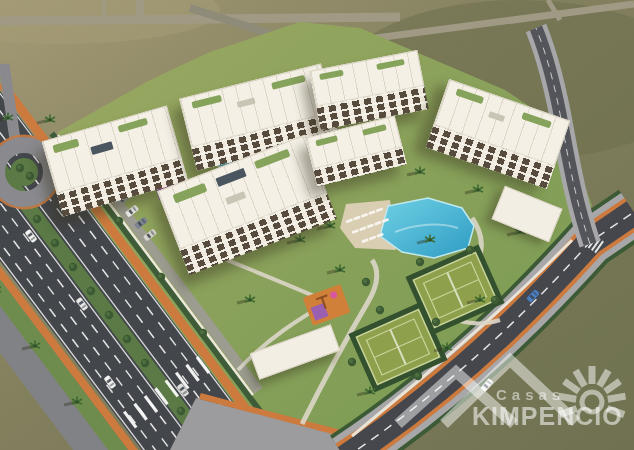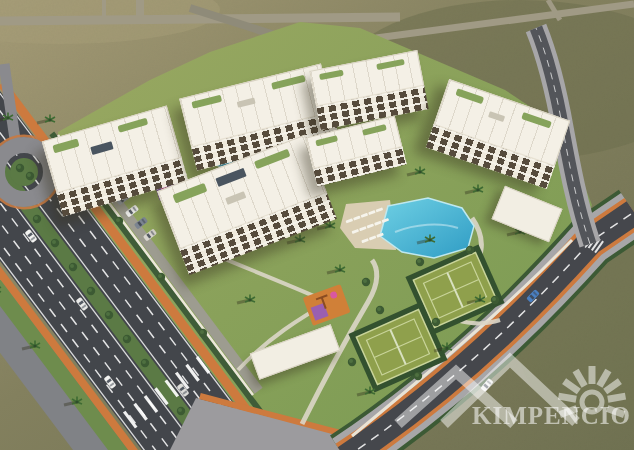--- a/index.html
+++ b/index.html
@@ -27,21 +27,21 @@
   .rv{position:absolute;background:#c9c4b4;border-radius:1px;}
   .bldg-simple{position:absolute;background:#f2eee3;border:1px solid #d8d2c2;
     box-shadow:-6px 6px 8px rgba(55,50,32,.38);}
   
   .wm{position:absolute;left:392px;top:338px;width:242px;height:112px;
       color:rgba(255,255,255,.55);pointer-events:none;}
   .wm svg{position:absolute;left:0;top:0;}
   .wm-casas{position:absolute;left:104px;top:48px;font-size:15px;font-weight:bold;
       letter-spacing:5px;color:rgba(255,255,255,.5);}
   .wm-main{position:absolute;left:80px;top:64px;font-size:25px;font-weight:bold;
-      letter-spacing:1px;color:rgba(255,255,255,.55);font-family:Liberation Serif, serif;}
+      letter-spacing:1px;color:rgba(255,255,255,.55);}
 </style>
 </head>
 <body>
 
 <div class="stage">
 
 <svg class="base" width="634" height="450" viewBox="0 0 634 450">
   <defs>
     <linearGradient id="terr" x1="0" y1="0" x2="1" y2="1">
       <stop offset="0" stop-color="#a59b76"></stop>
@@ -370,16 +370,17 @@
         <path d="M215.8,61.2 L233.5,58.1"></path>
         <path d="M215.2,70.5 L232.2,76.6"></path>
         <path d="M184.8,70.5 L167.8,76.6"></path>
       </g>
     </g>
     <g stroke="rgba(255,255,255,.48)" stroke-width="11" fill="none">
       <path d="M6,86 L64,34 L122,86"></path>
       <path d="M52,86 L118,22 L184,84"></path>
     </g>
   </svg>
+  <div class="wm-casas">Casas</div>
   <div class="wm-main">KIMPENCIO</div>
 </div>
 
 </div>
 
 </body></html>

